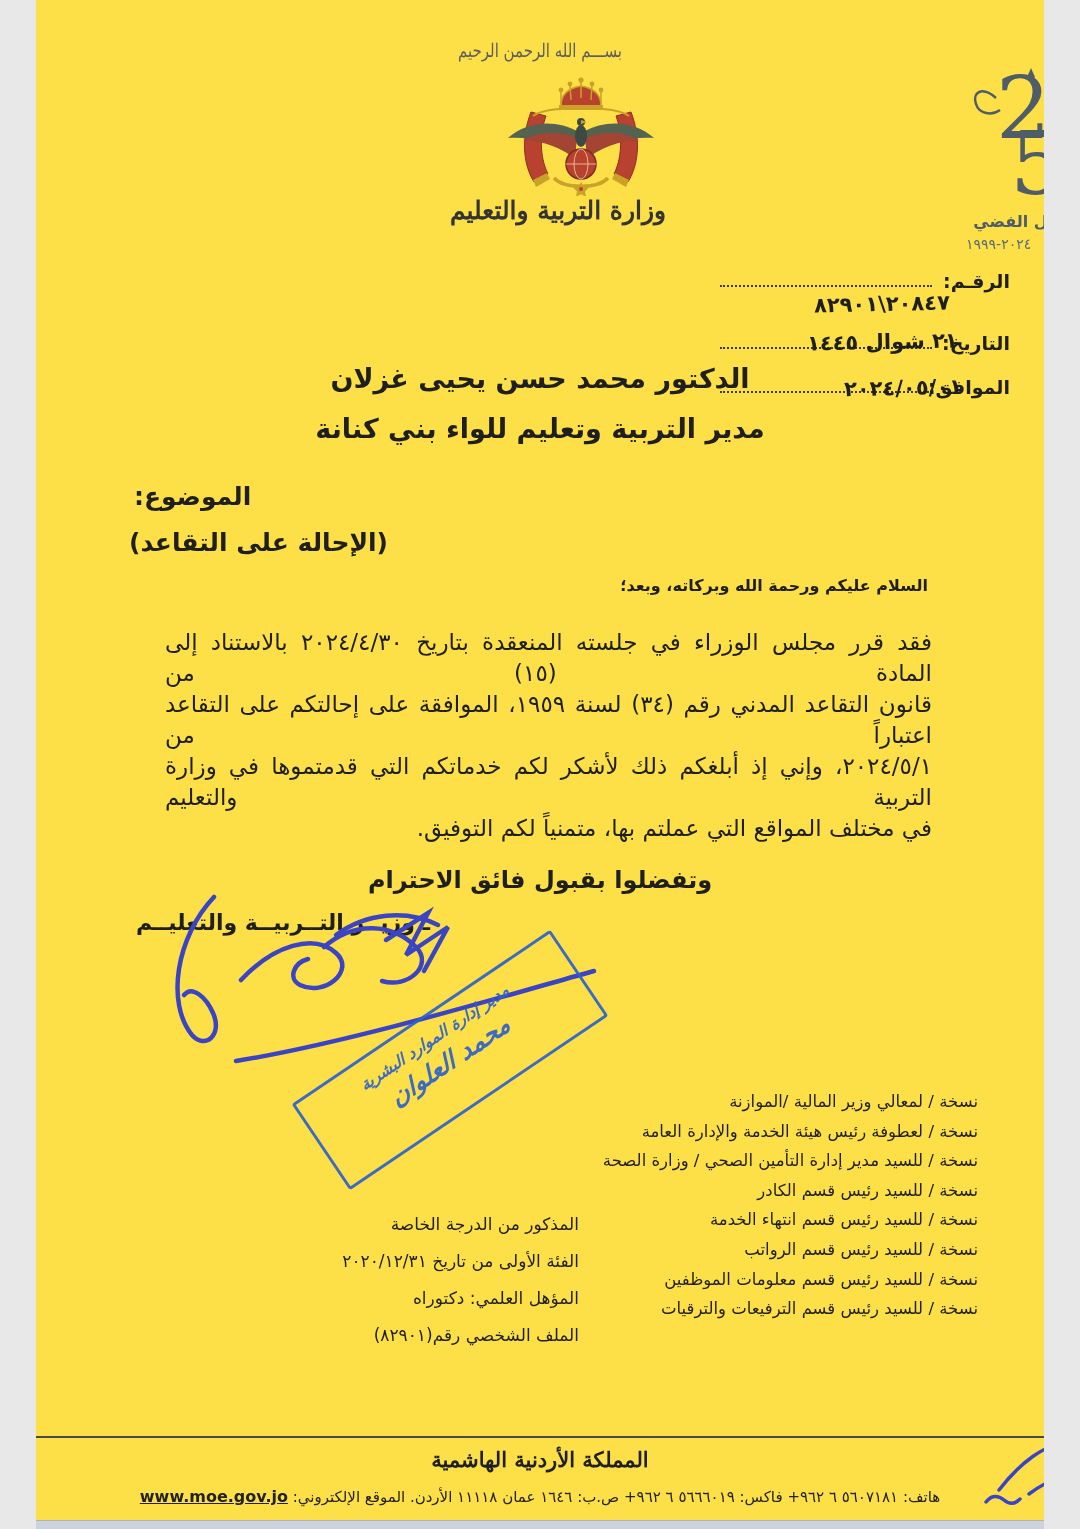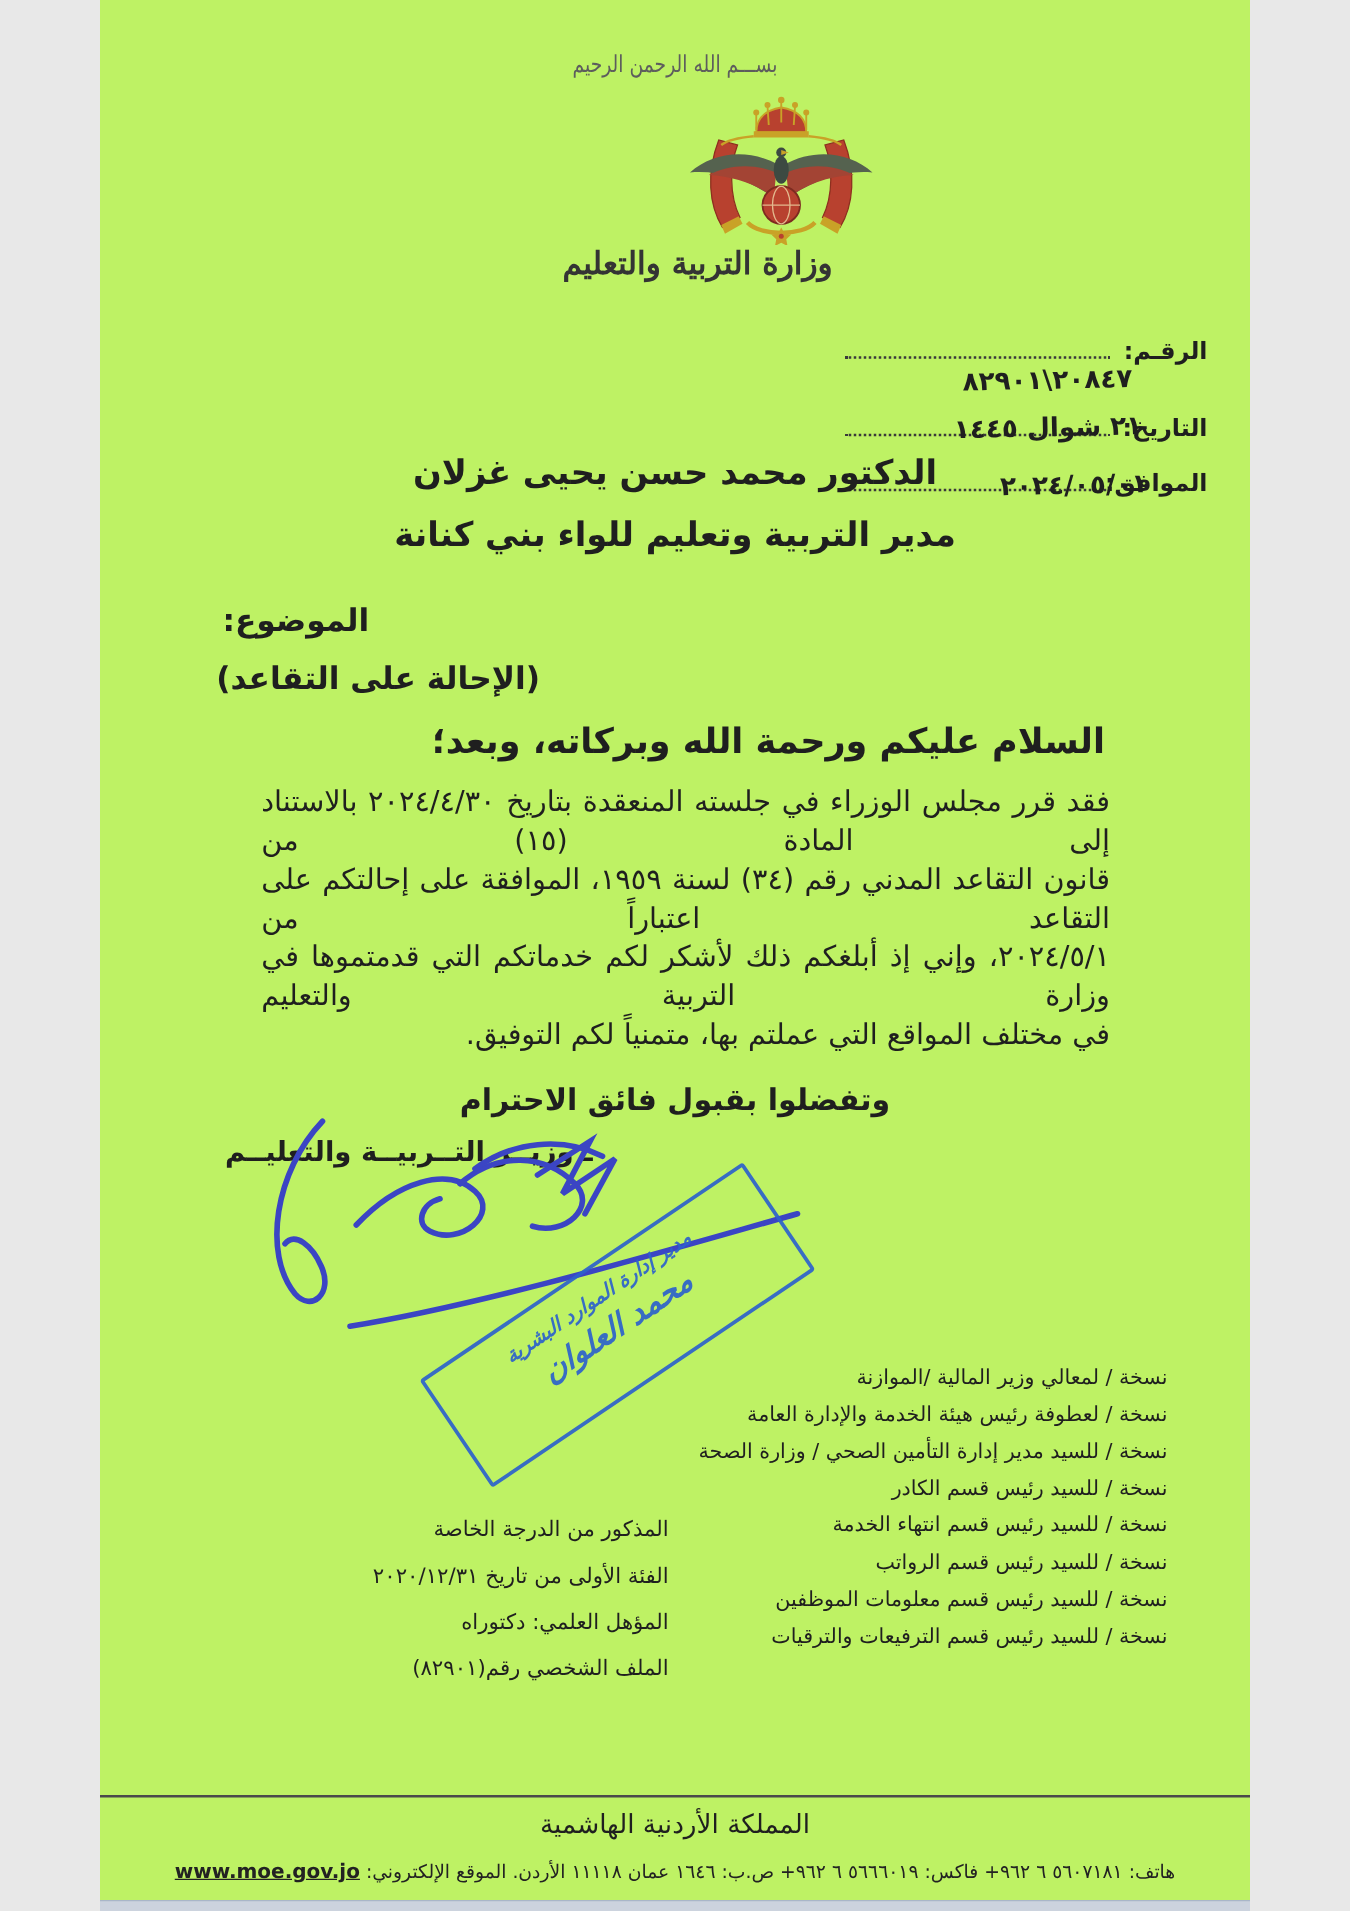--- a/index.html
+++ b/index.html
@@ -1,18 +1,18 @@
 <!DOCTYPE html>
 <html><head>
 <meta charset="utf-8">
 <style>
   html,body{margin:0;padding:0;background:#e8e8e8;}
   .page{
-    position:relative;width:920px;height:1529px;margin:0 auto;
-    background:#bef264;overflow:hidden;
+    position:relative;width:1008px;height:1529px;margin:0 auto;
+    background:#fde047;overflow:hidden;
     font-family:"DejaVu Sans",sans-serif;color:#1f1f1f;
   }
   .abs{position:absolute;}
   .rtl{direction:rtl;unicode-bidi:embed;}
   .ltr{direction:ltr;unicode-bidi:embed;}
   .center{left:0;right:0;text-align:center;}
 
   
   .bismillah{top:42px;font-family:"DejaVu Serif",serif;font-size:15px;color:#5d5d5d;
     letter-spacing:1px;transform:scaleY(1.25);}
@@ -42,21 +42,21 @@
   .val-corr{top:0px;right:48px;}
 
   
   .addressee{top:354px;font-size:27px;font-weight:bold;line-height:50px;}
 
   
   .subject-label{left:98px;top:482px;font-size:25px;font-weight:bold;}
   .subject-value{left:93px;top:528px;font-size:25px;font-weight:bold;}
 
   
-  .greeting{right:116px;top:576px;font-size:28px;font-weight:bold;}
+  .greeting{right:116px;top:576px;font-size:16px;font-weight:bold;}
   .body-text{left:95px;right:112px;top:627px;font-size:23px;font-weight:normal;line-height:31px;margin-left:34px;}
   .body-line{text-align:justify;text-align-last:justify;}
   .body-line.last{text-align-last:right;}
   .closing{top:866px;font-size:24px;font-weight:bold;}
 
   
   .sig-title{left:100px;top:910px;font-size:22px;font-weight:bold;white-space:nowrap;}
   .sig-svg{left:50px;top:885px;width:560px;height:330px;pointer-events:none;}
   .stamp{left:258px;top:1008px;width:306px;height:98px;border:3px solid #2d62cc;
     border-radius:3px;transform:rotate(-34deg);color:#2d62cc;text-align:center;
@@ -65,21 +65,21 @@
   .stamp-l2{margin-top:4px;font-size:25px;font-weight:bold;transform:skewX(-8deg);}
 
   
   .cc{right:66px;top:1087px;font-size:16.5px;line-height:29.6px;text-align:right;}
 
   
   .details{right:465px;top:1206px;font-size:17px;line-height:37px;text-align:right;}
 
   
   .footer-rule{top:1436px;left:0;width:1038px;height:2px;background:#4a4a4a;}
-  .kingdom{top:1447px;font-size:21px;font-weight:normal;font-family:"DejaVu Serif",serif;}
+  .kingdom{top:1447px;font-size:21px;font-weight:bold;font-family:"DejaVu Serif",serif;}
   .contact{top:1487px;font-size:15px;color:#222;}
   .contact .website{font-weight:bold;text-decoration:underline;font-size:16px;text-align:right;}
   .initials-svg{left:938px;top:1412px;width:142px;height:112px;}
   .bottom-strip{left:0;bottom:0;width:100%;height:8px;background:#ccd3de;border-top:1px solid #a9b6c8;}
 </style>
 </head>
 <body>
 
 <div class="page">
 

